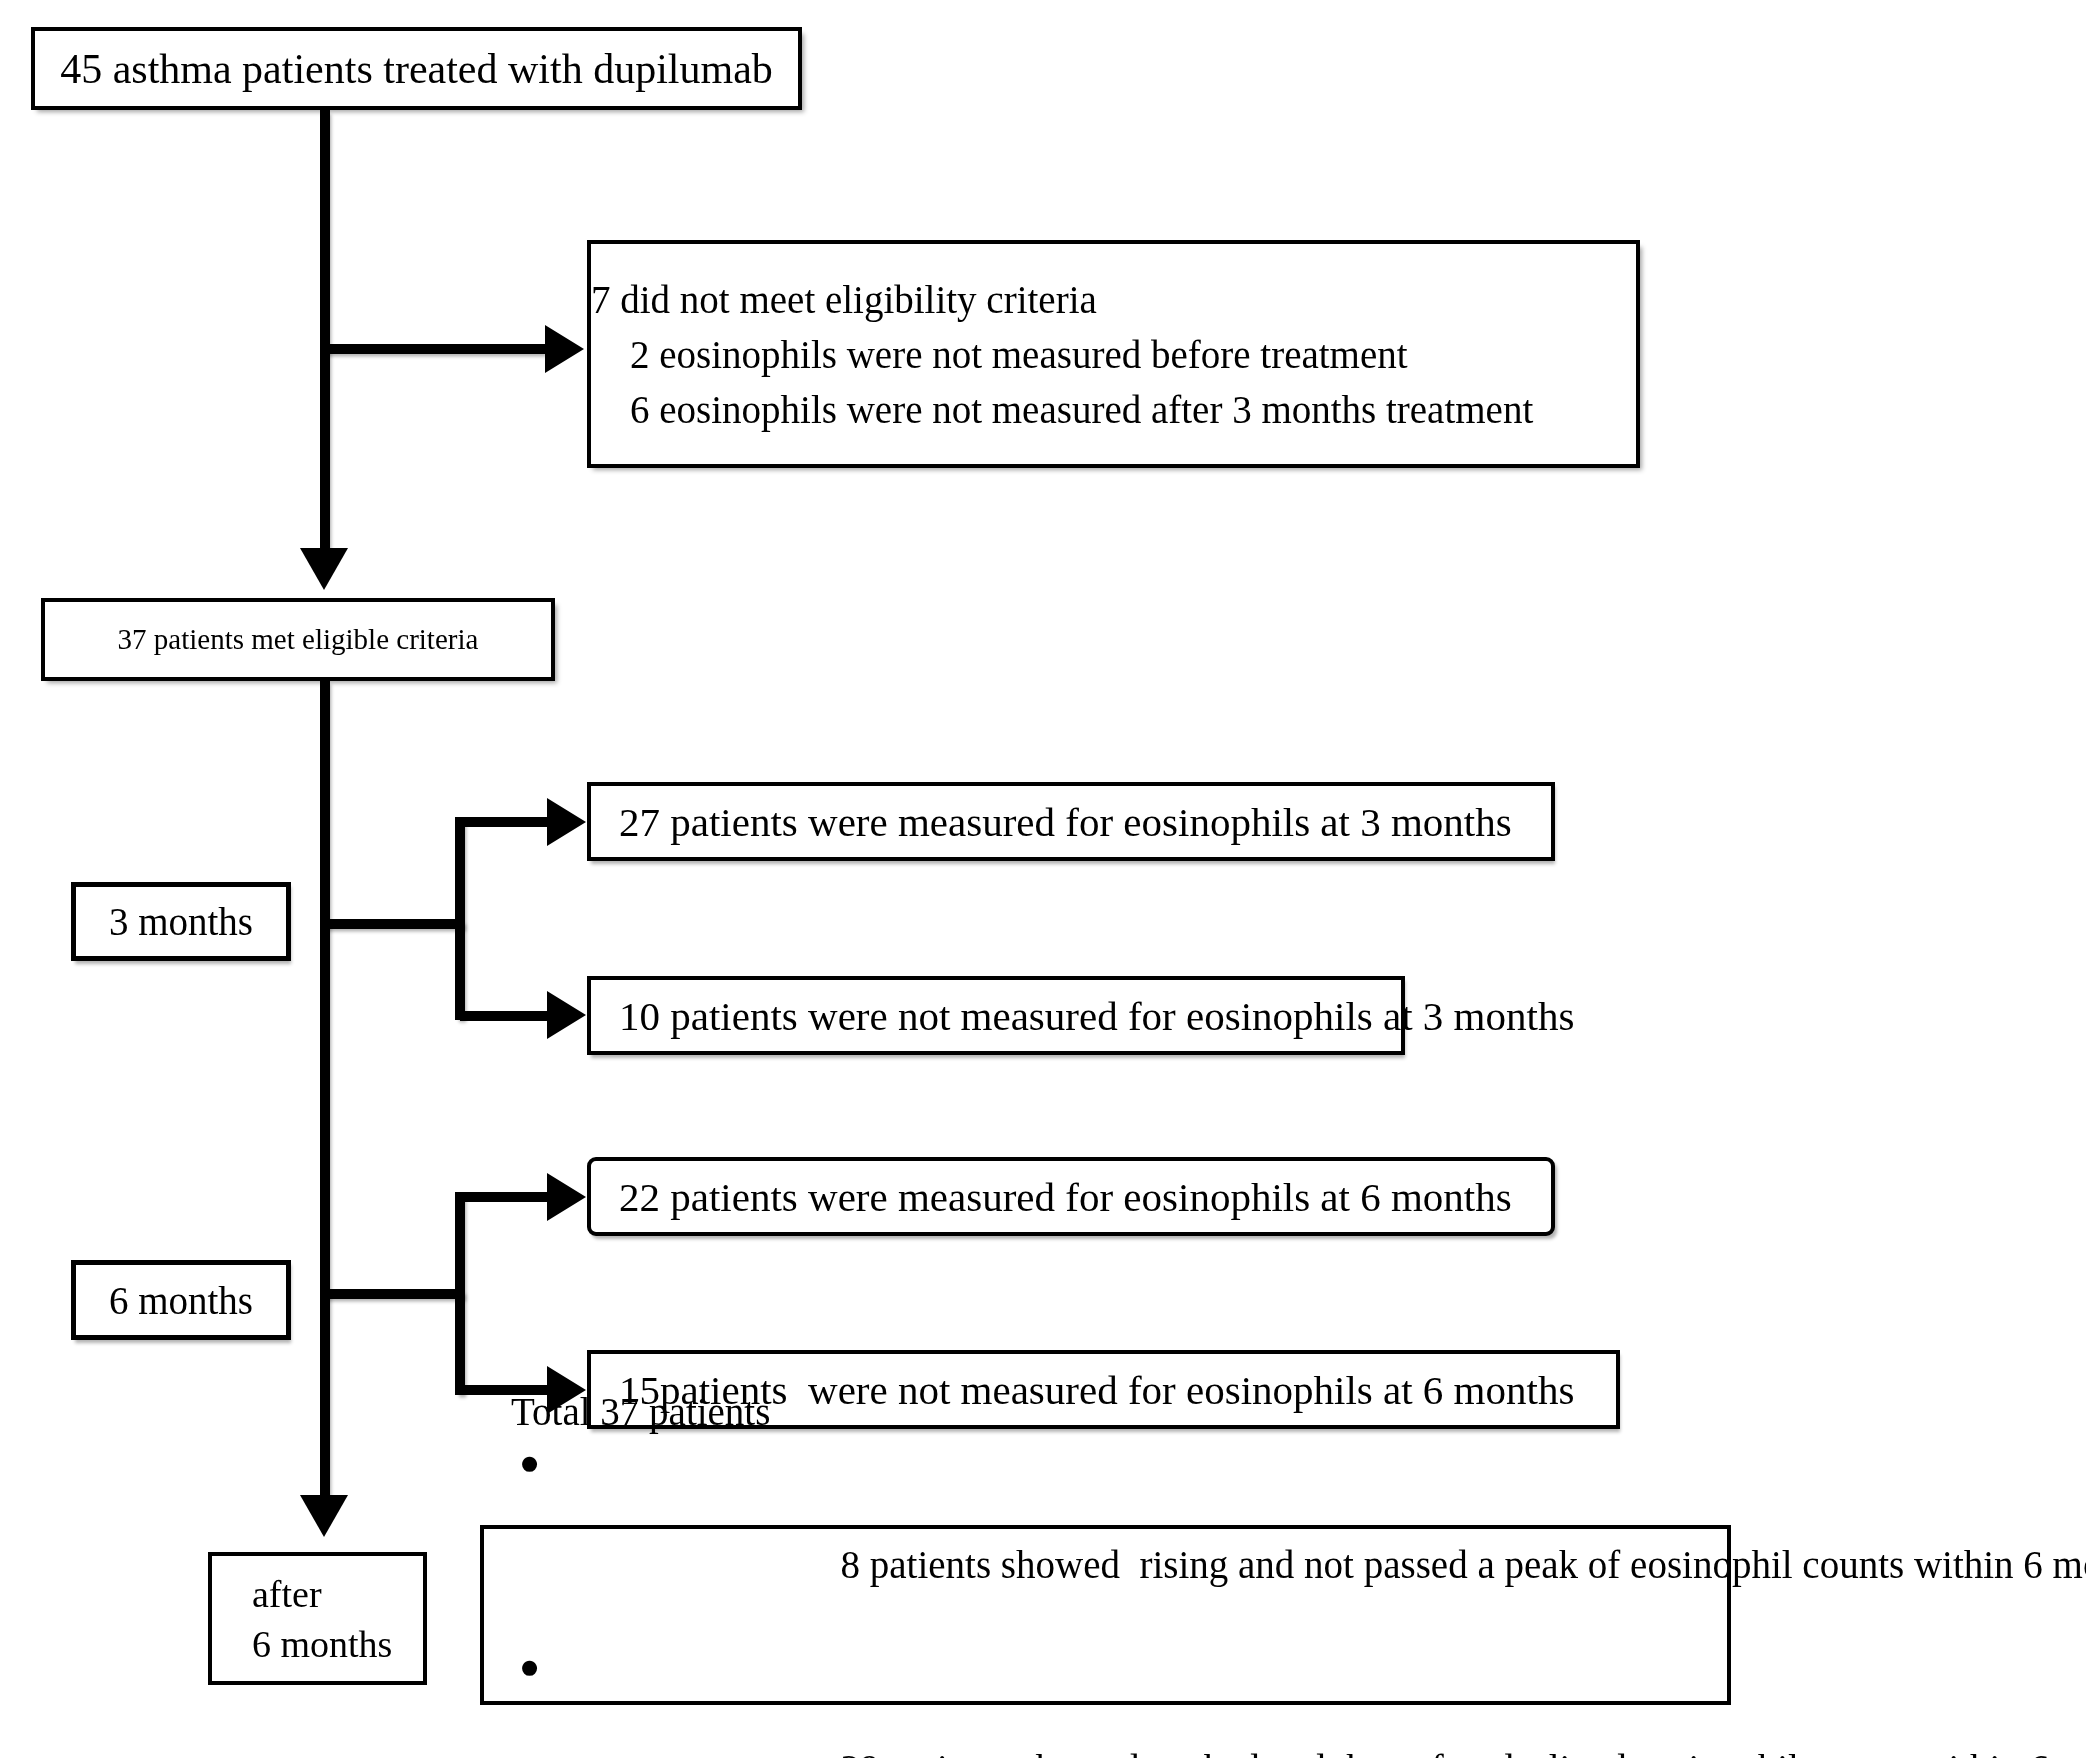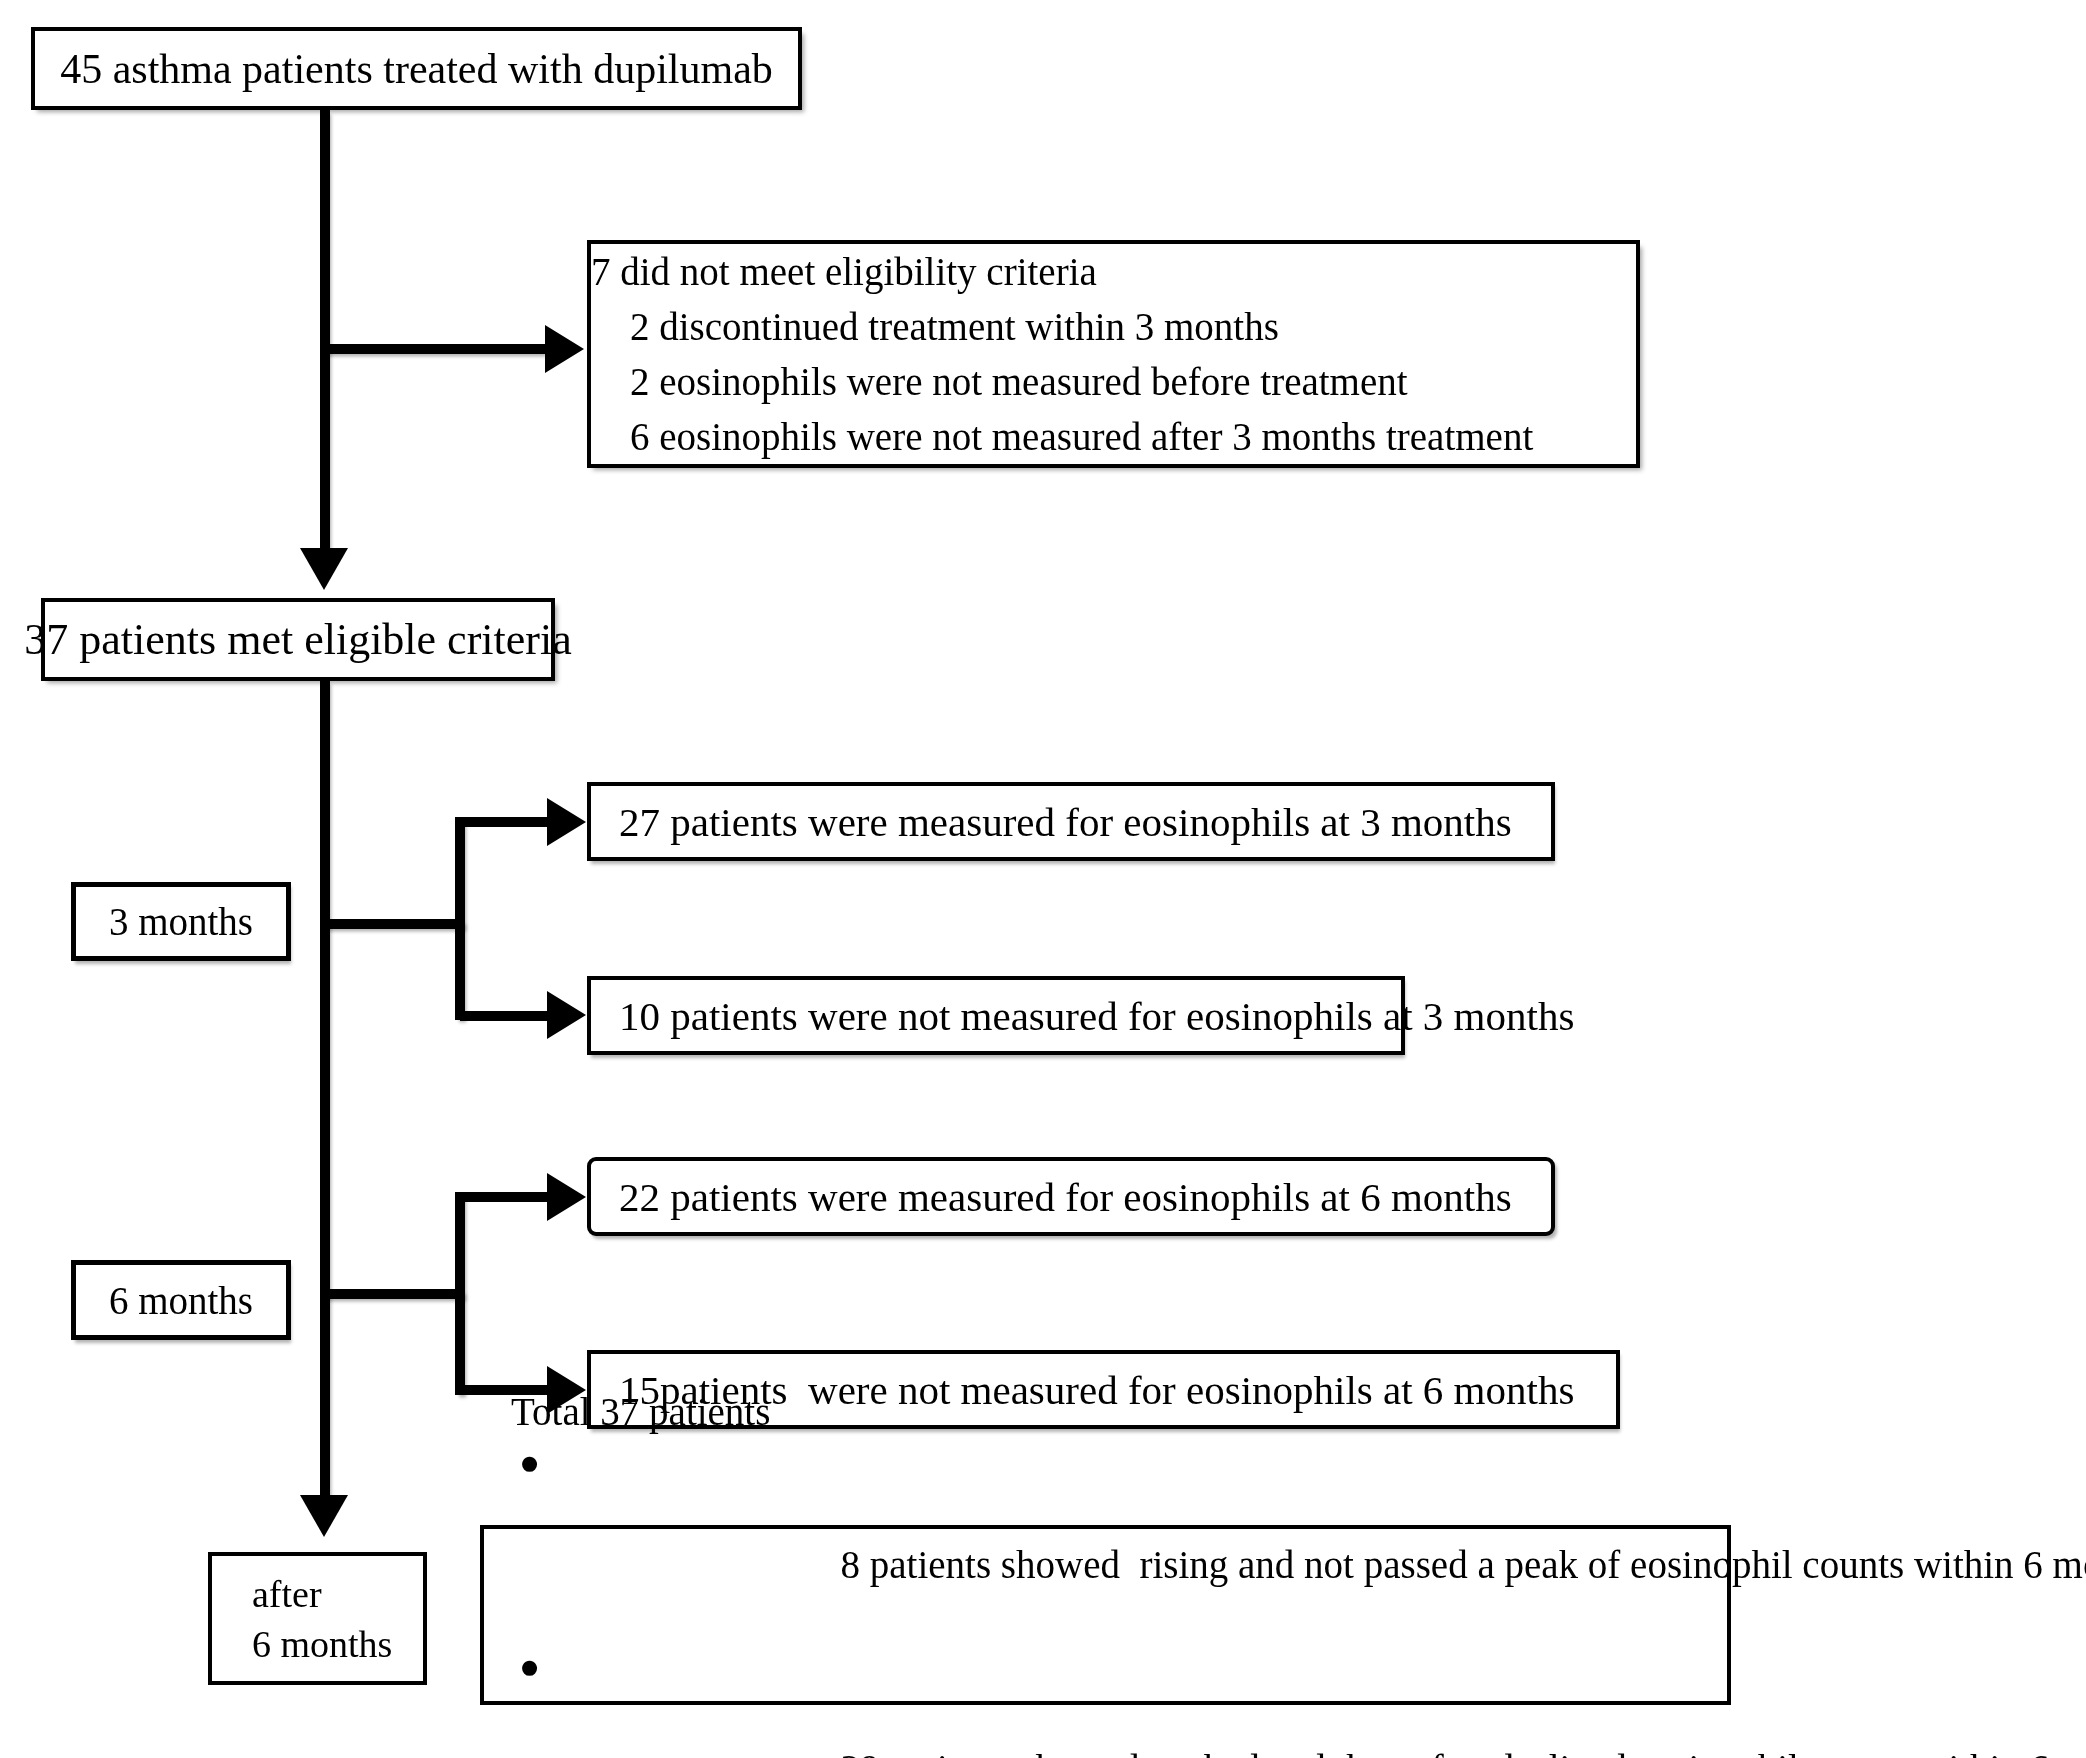--- a/index.html
+++ b/index.html
@@ -37,26 +37,25 @@
   </div>
 
   <div class="line lshadow" style="left:320px; top:109px; width:10px; height:441px;"></div>
   <div class="head-down" style="left:300px; top:548px;"></div>
 
   <div class="line lshadow" style="left:320px; top:344px; width:225px; height:9.5px;"></div>
   <div class="head-right" style="left:545px; top:325px;"></div>
 
   <div class="fbox excl-box shadow" style="left:587px; top:240px; width:1053px; height:228px;">
     <div class="excl-line">7 did not meet eligibility criteria</div>
-    <div class="excl-line excl-indent">2 discontinued treatment within 3 months</div>
     <div class="excl-line excl-indent">2 eosinophils were not measured before treatment</div>
     <div class="excl-line excl-indent">6 eosinophils were not measured after 3 months treatment</div>
   </div>
 
-  <div class="fbox center shadow" style="left:41px; top:598px; width:514px; height:83px; font-size:44px;">
+  <div class="fbox center shadow" style="left:41px; top:598px; width:514px; height:83px; font-size:29px;">
     <span>37 patients met eligible criteria</span>
   </div>
 
   <div class="line lshadow" style="left:320px; top:679px; width:10px; height:817px;"></div>
   <div class="head-down" style="left:300px; top:1495px;"></div>
 
   <div class="fbox center thick lshadow" style="left:71px; top:882px; width:220px; height:79px; font-size:39px;">
     <span>3 months</span>
   </div>
 

